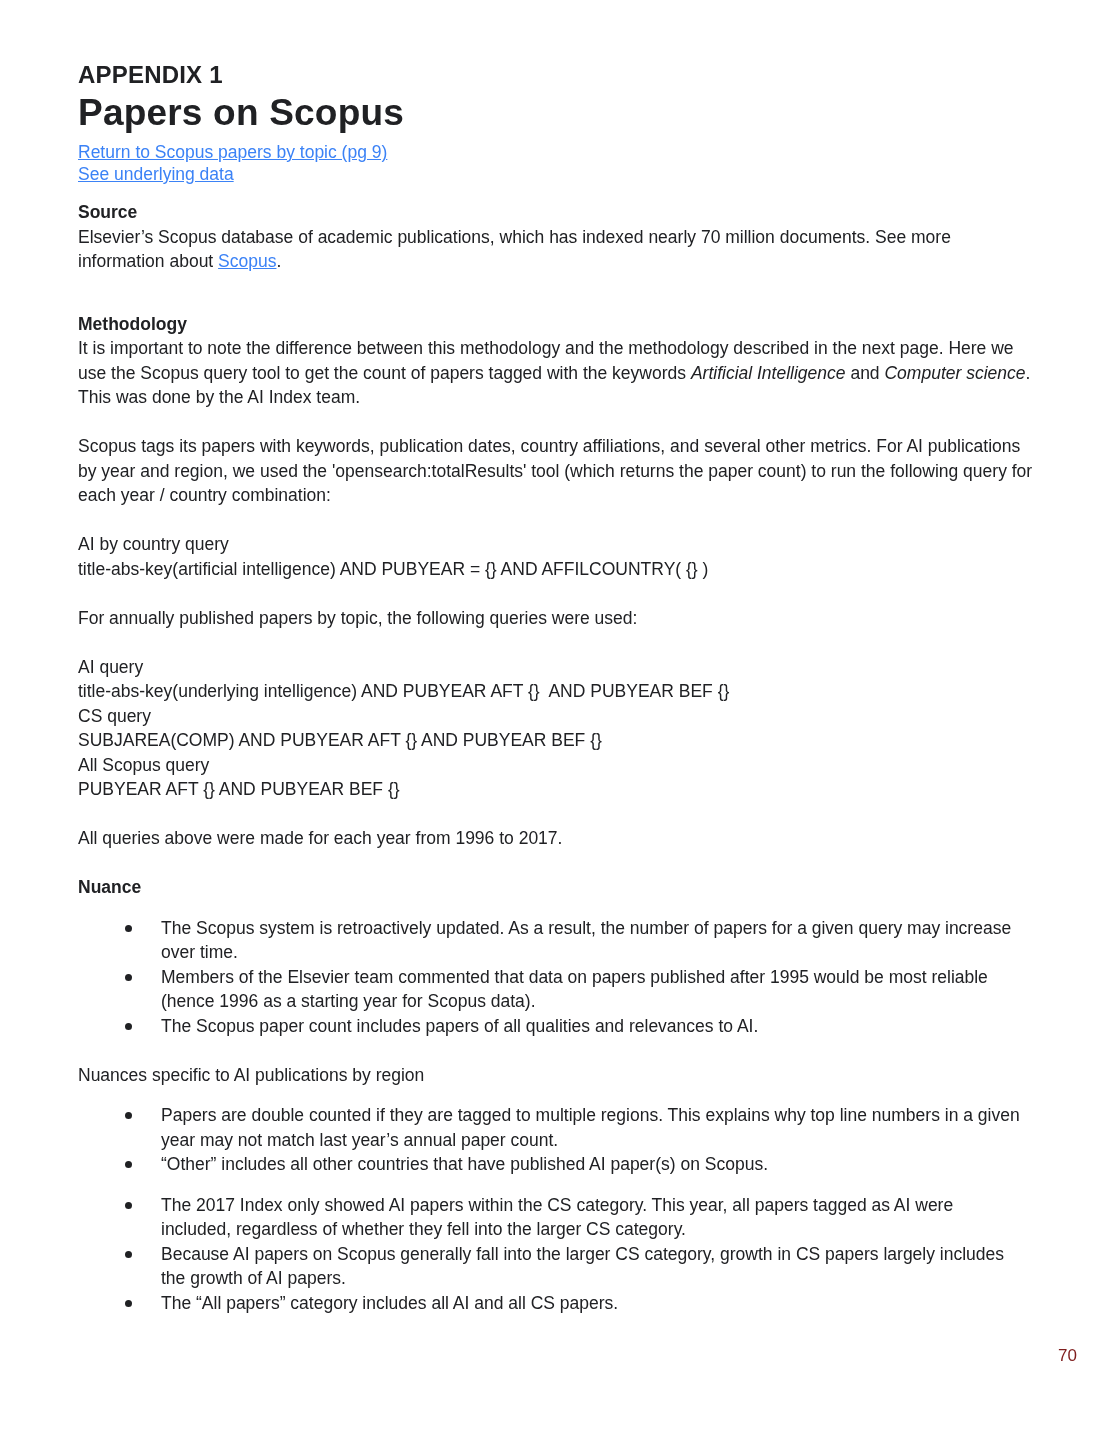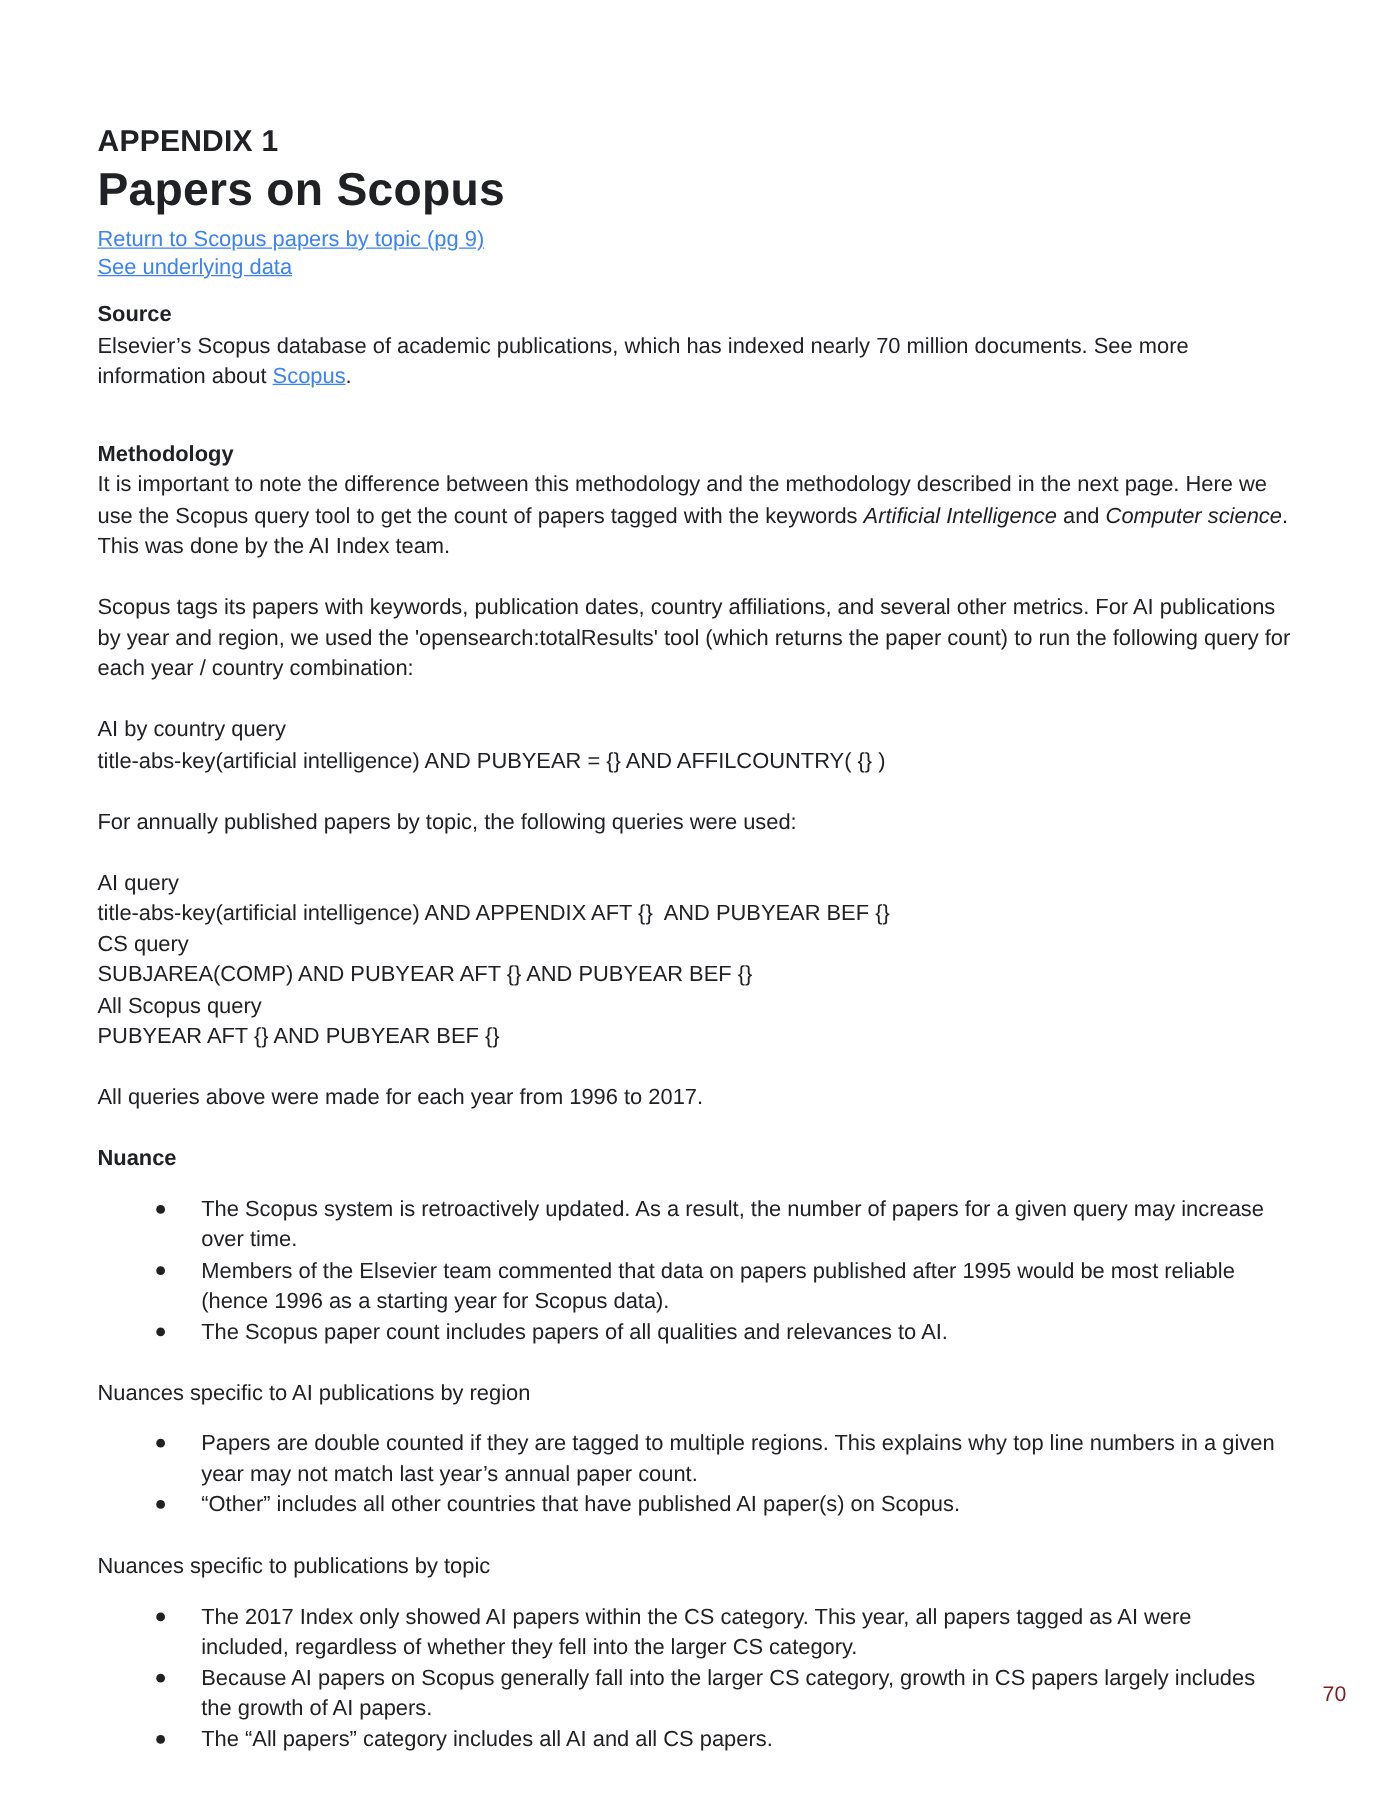--- a/index.html
+++ b/index.html
@@ -22,21 +22,20 @@
     top: 60px;
     width: 958px;
     font-size: 17.5px;
     line-height: 24.5px;
   }
   .appendix-label {
     font-size: 24px;
     font-weight: bold;
     line-height: 30px;
     letter-spacing: 0.2px;
-    margin-top: 39px;
   }
   .doc-title {
     font-size: 37px;
     font-weight: bold;
     line-height: 42px;
     margin-top: 2px;
     letter-spacing: 0.2px;
   }
   .links {
     margin-top: 7px;
@@ -103,42 +102,41 @@
     <p class="para"><span>It is important to note the difference between this methodology and the methodology described in the next page. Here we use the Scopus query tool to get the count of papers tagged with the keywords </span><span class="italic">Artificial Intelligence</span><span> and </span><span class="italic">Computer science</span><span>. This was done by the AI Index team.</span></p>
 
     <p class="para gap">Scopus tags its papers with keywords, publication dates, country affiliations, and several other metrics. For AI publications by year and region, we used the 'opensearch:totalResults' tool (which returns the paper count) to run the following query for each year / country combination:</p>
 
     <p class="para gap"><span class="underline">AI by country query</span></p>
     <p class="para query-line">title-abs-key(artificial intelligence) AND PUBYEAR = {} AND AFFILCOUNTRY( {} )</p>
 
     <p class="para gap">For annually published papers by topic, the following queries were used:</p>
 
     <p class="para gap"><span class="underline">AI query</span></p>
-    <p class="para query-line">title-abs-key(artificial intelligence) AND APPENDIX AFT {}  AND PUBYEAR BEF {}</p>
+    <p class="para query-line">title-abs-key(underlying intelligence) AND PUBYEAR AFT {}  AND PUBYEAR BEF {}</p>
     <p class="para"><span class="underline">CS query</span></p>
     <p class="para query-line">SUBJAREA(COMP) AND PUBYEAR AFT {} AND PUBYEAR BEF {}</p>
     <p class="para"><span class="underline">All Scopus query</span></p>
     <p class="para query-line">PUBYEAR AFT {} AND PUBYEAR BEF {}</p>
 
     <p class="para gap">All queries above were made for each year from 1996 to 2017.</p>
 
     <p class="para bold gap">Nuance</p>
     <ul class="bullets">
       <li>The Scopus system is retroactively updated. As a result, the number of papers for a given query may increase over time.</li>
       <li>Members of the Elsevier team commented that data on papers published after 1995 would be most reliable (hence 1996 as a starting year for Scopus data).</li>
       <li>The Scopus paper count includes papers of all qualities and relevances to AI.</li>
     </ul>
 
     <p class="para gap"><span class="underline">Nuances specific to AI publications by region</span></p>
     <ul class="bullets">
       <li>Papers are double counted if they are tagged to multiple regions. This explains why top line numbers in a given year may not match last year’s annual paper count.</li>
       <li>“Other” includes all other countries that have published AI paper(s) on Scopus.</li>
     </ul>
 
-    <p class="para gap"><span class="underline">Nuances specific to publications by topic</span></p>
     <ul class="bullets">
       <li>The 2017 Index only showed AI papers within the CS category. This year, all papers tagged as AI were included, regardless of whether they fell into the larger CS category.</li>
       <li>Because AI papers on Scopus generally fall into the larger CS category, growth in CS papers largely includes the growth of AI papers.</li>
       <li>The “All papers” category includes all AI and all CS papers.</li>
     </ul>
 
   </div>
 
   <div class="page-number">70</div>
 </div>

